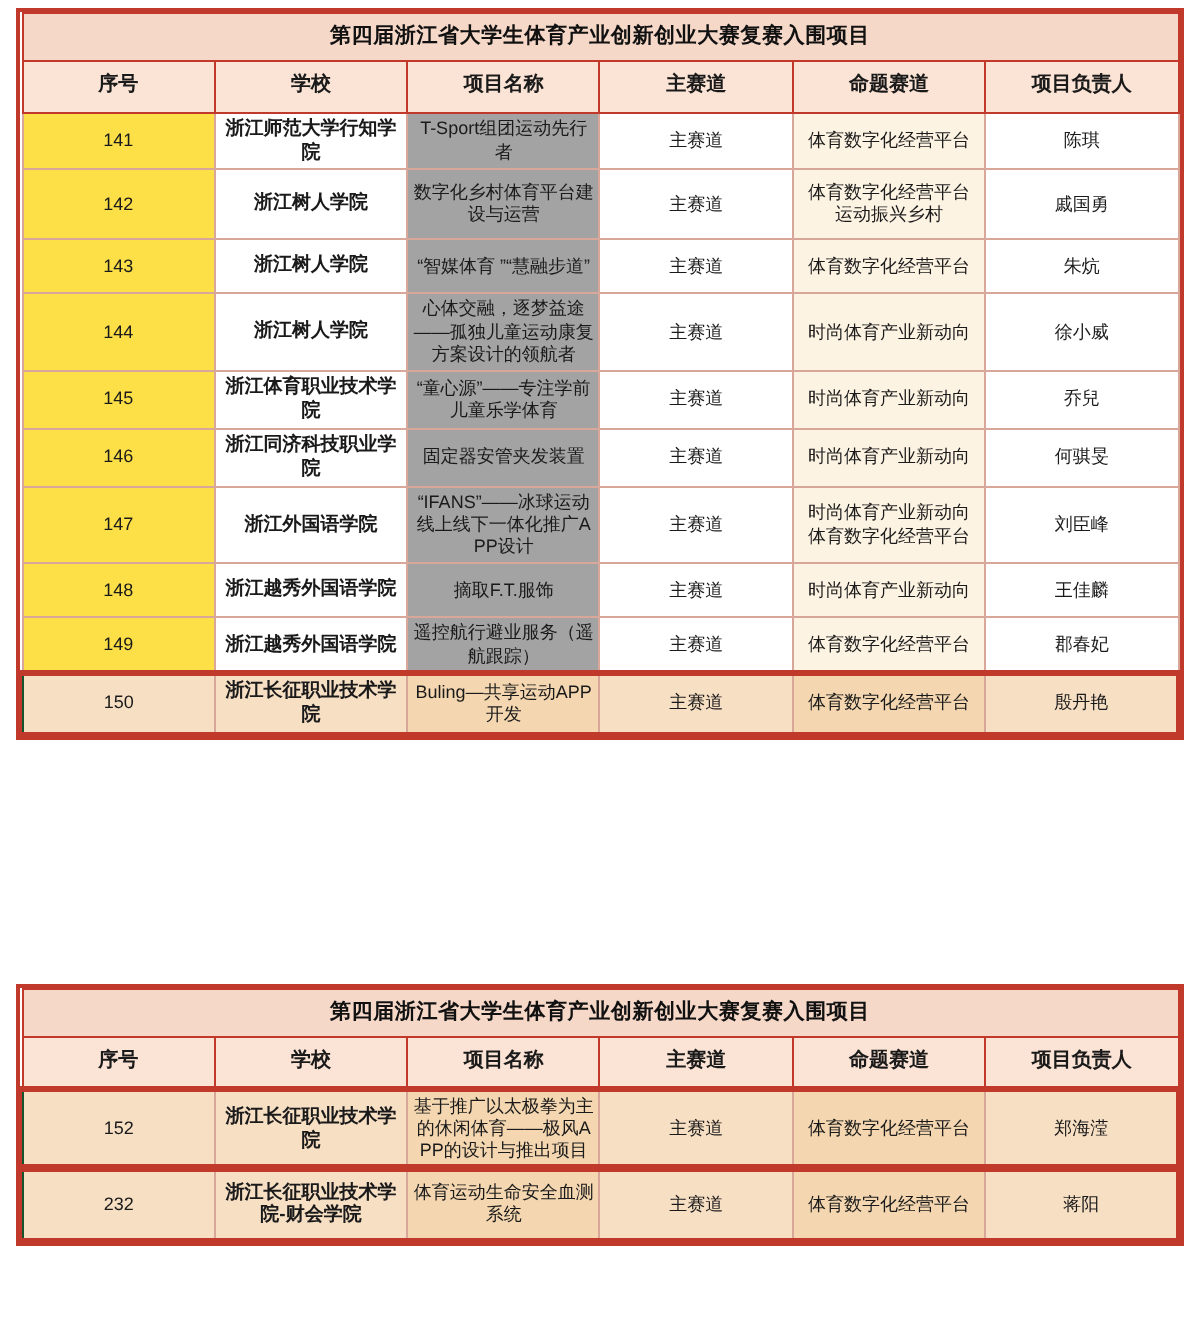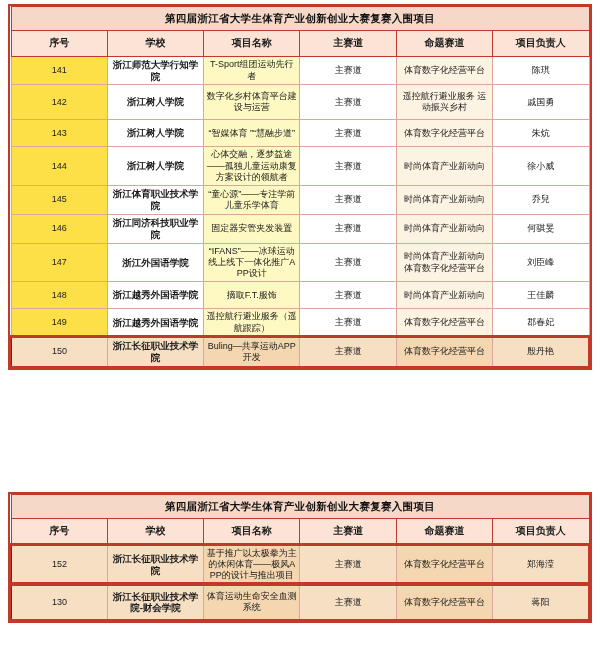--- a/index.html
+++ b/index.html
@@ -62,21 +62,21 @@
   }
   
   .c0 { width: 34px; }
   .c1 { width: 150px; margin-top: 44px; }
   .c2 { width: 180px; }
   .c3 { width: 54px; }
   .c4 { width: 94px; margin-left: 14px; }
   .c5 { width: 62px; }
 
   td.school { font-weight: bold; font-size: 9.5px; }
-  td.proj { background: #fef9c3; }
+  td.proj { background: #a3a3a3; }
   td.track { background: #fdf3e3; margin-left: 36px; }
   td.sub { background: #ffffff; }
   td.idx { background: #fde047; }
   td.owner { background: #ffffff; }
 
   tr.highlight td {
     background: #f7dfc4;
   }
   tr.highlight td.proj,
   tr.highlight td.track {
@@ -121,21 +121,21 @@
           <td class="proj">T-Sport组团运动先行者</td>
           <td class="sub">主赛道</td>
           <td class="track">体育数字化经营平台</td>
           <td class="owner">陈琪</td>
         </tr>
         <tr class="tall">
           <td class="idx">142</td>
           <td class="school">浙江树人学院</td>
           <td class="proj">数字化乡村体育平台建设与运营</td>
           <td class="sub">主赛道</td>
-          <td class="track">遥控航行避业服务
+          <td class="track">体育数字化经营平台
 运动振兴乡村</td>
           <td class="owner">戚国勇</td>
         </tr>
         <tr class="row">
           <td class="idx">143</td>
           <td class="school">浙江树人学院</td>
           <td class="proj">“智媒体育 ”“慧融步道”</td>
           <td class="sub">主赛道</td>
           <td class="track">体育数字化经营平台</td>
           <td class="owner">朱炕</td>
@@ -217,21 +217,21 @@
         </tr>
         <tr class="tall highlight">
           <td class="idx">152</td>
           <td class="school">浙江长征职业技术学院</td>
           <td class="proj">基于推广以太极拳为主的休闲体育——极风APP的设计与推出项目</td>
           <td class="sub">主赛道</td>
           <td class="track">体育数字化经营平台</td>
           <td class="owner">郑海滢</td>
         </tr>
         <tr class="tall highlight">
-          <td class="idx">130</td>
+          <td class="idx">232</td>
           <td class="school">浙江长征职业技术学院-财会学院</td>
           <td class="proj">体育运动生命安全血测系统</td>
           <td class="sub">主赛道</td>
           <td class="track">体育数字化经营平台</td>
           <td class="owner">蒋阳</td>
         </tr>
       </tbody>
     </table>
   </div>
 

